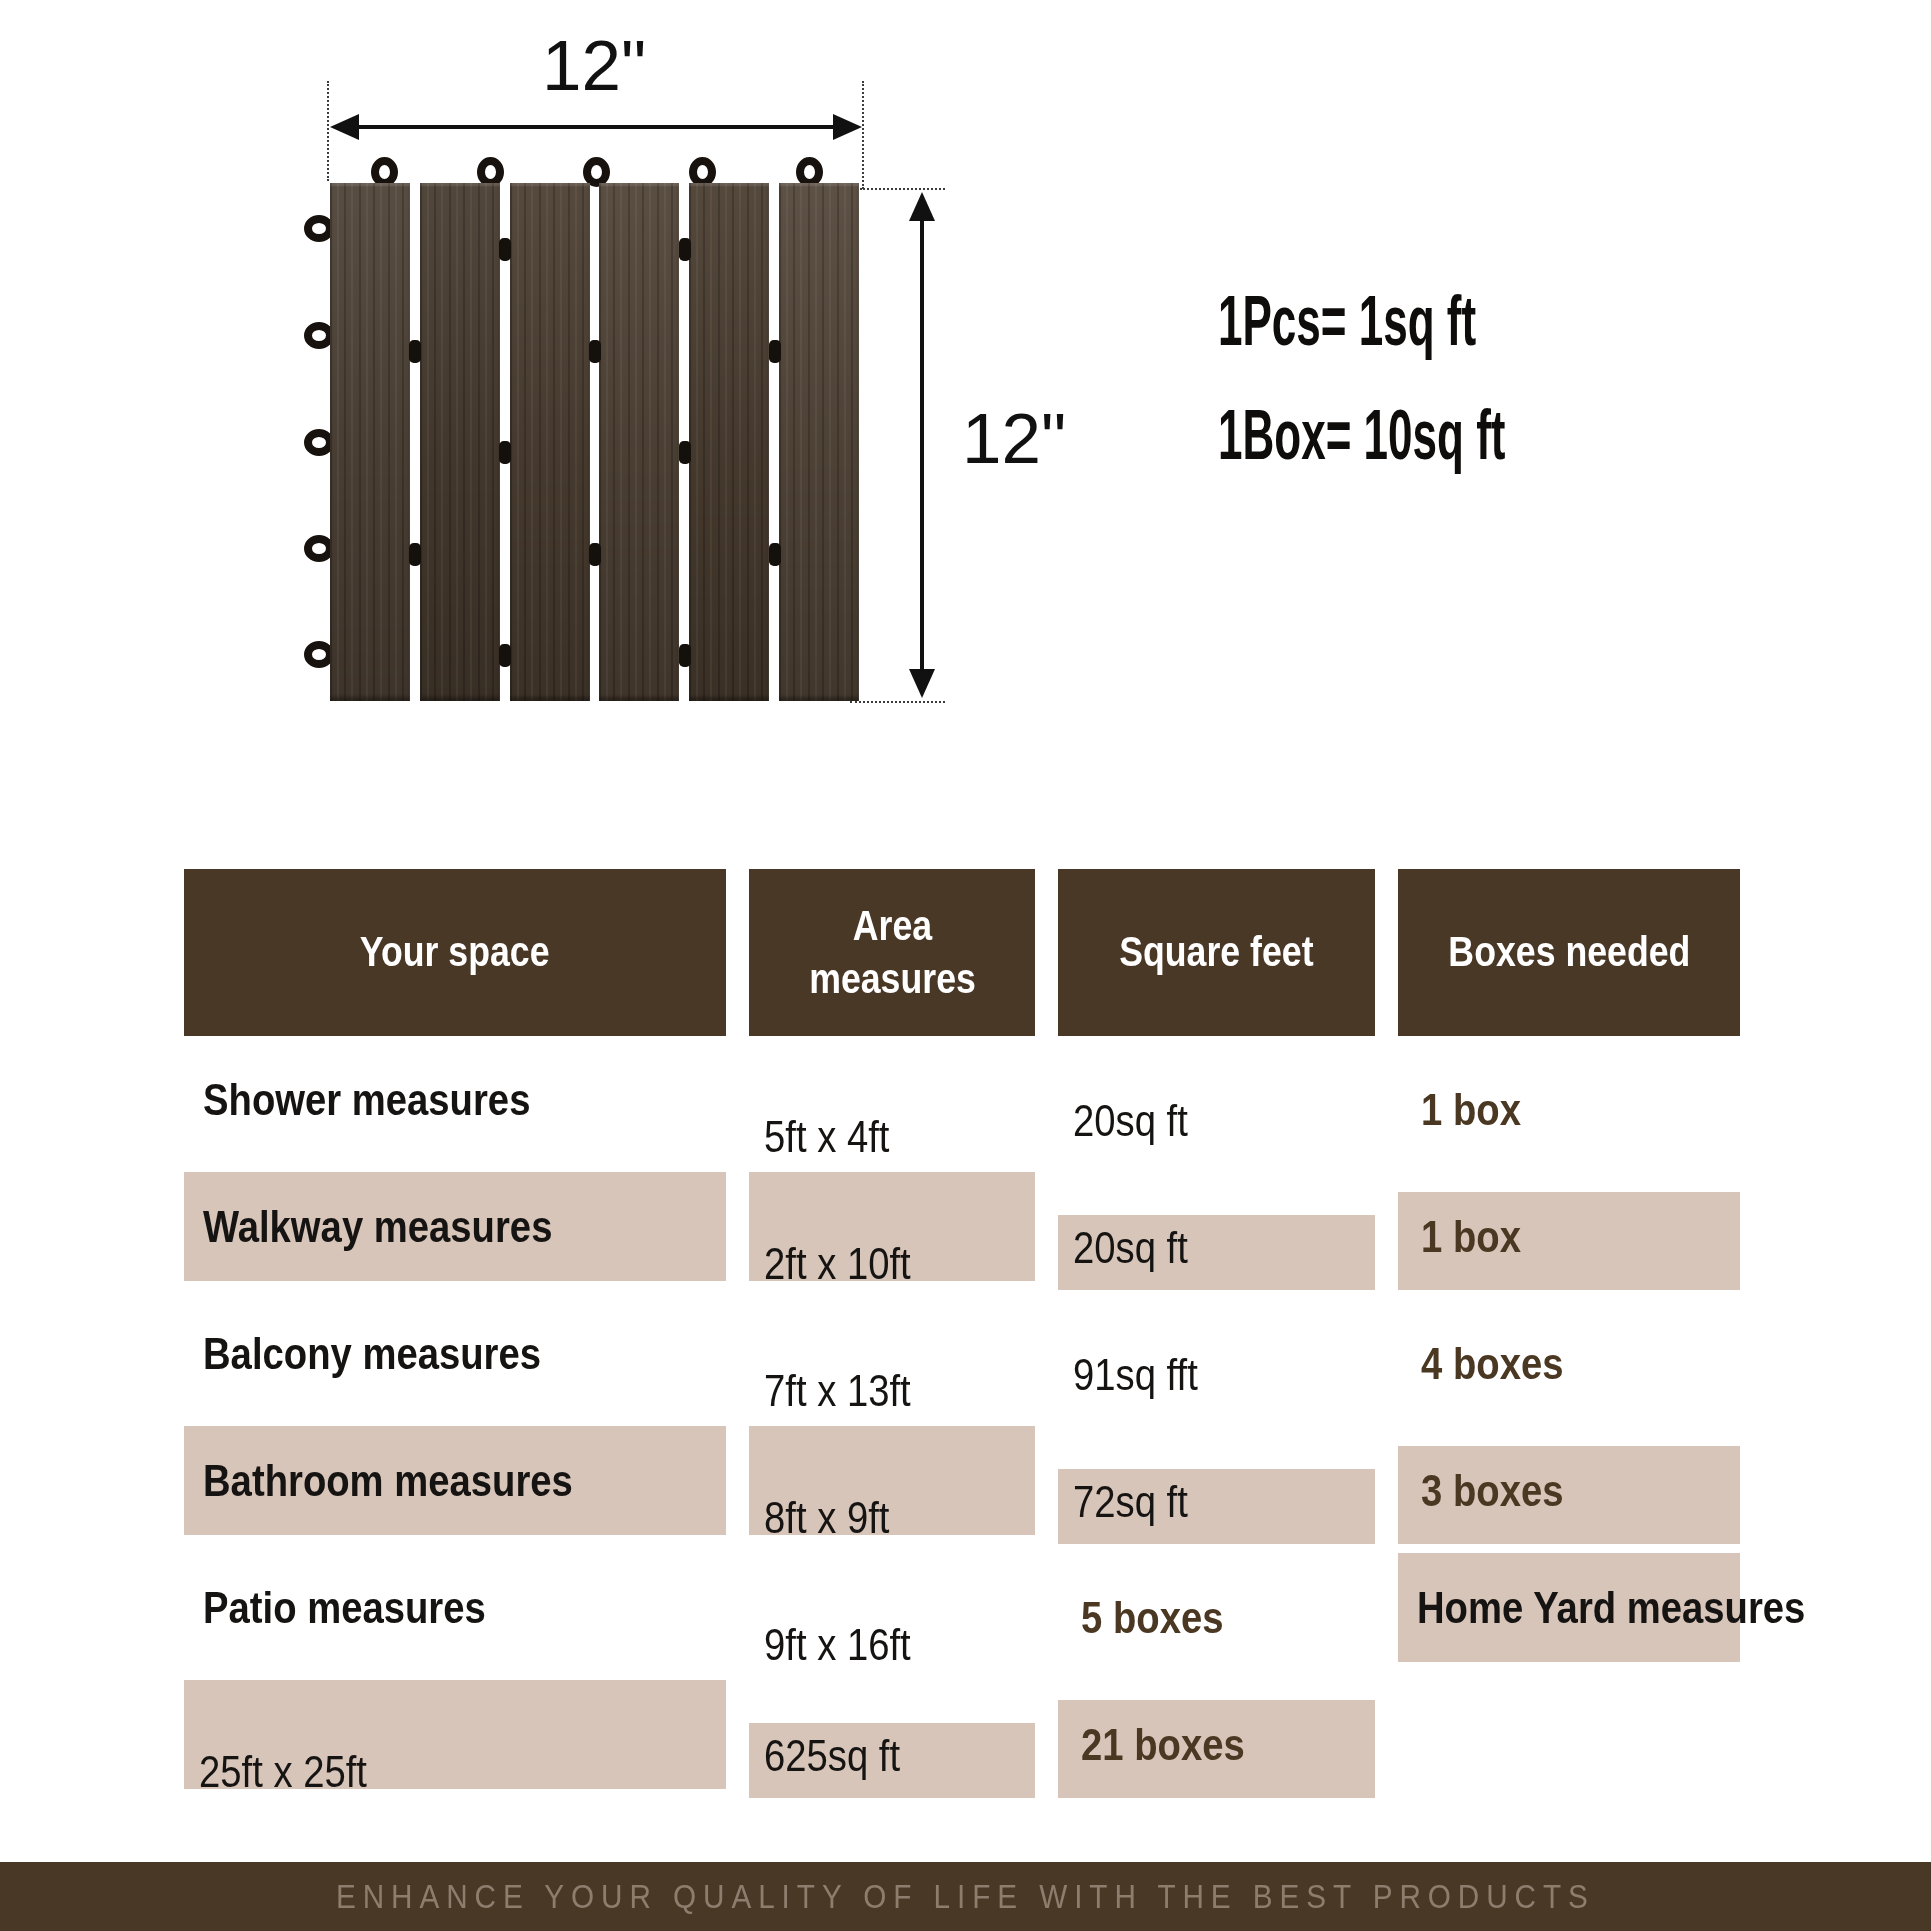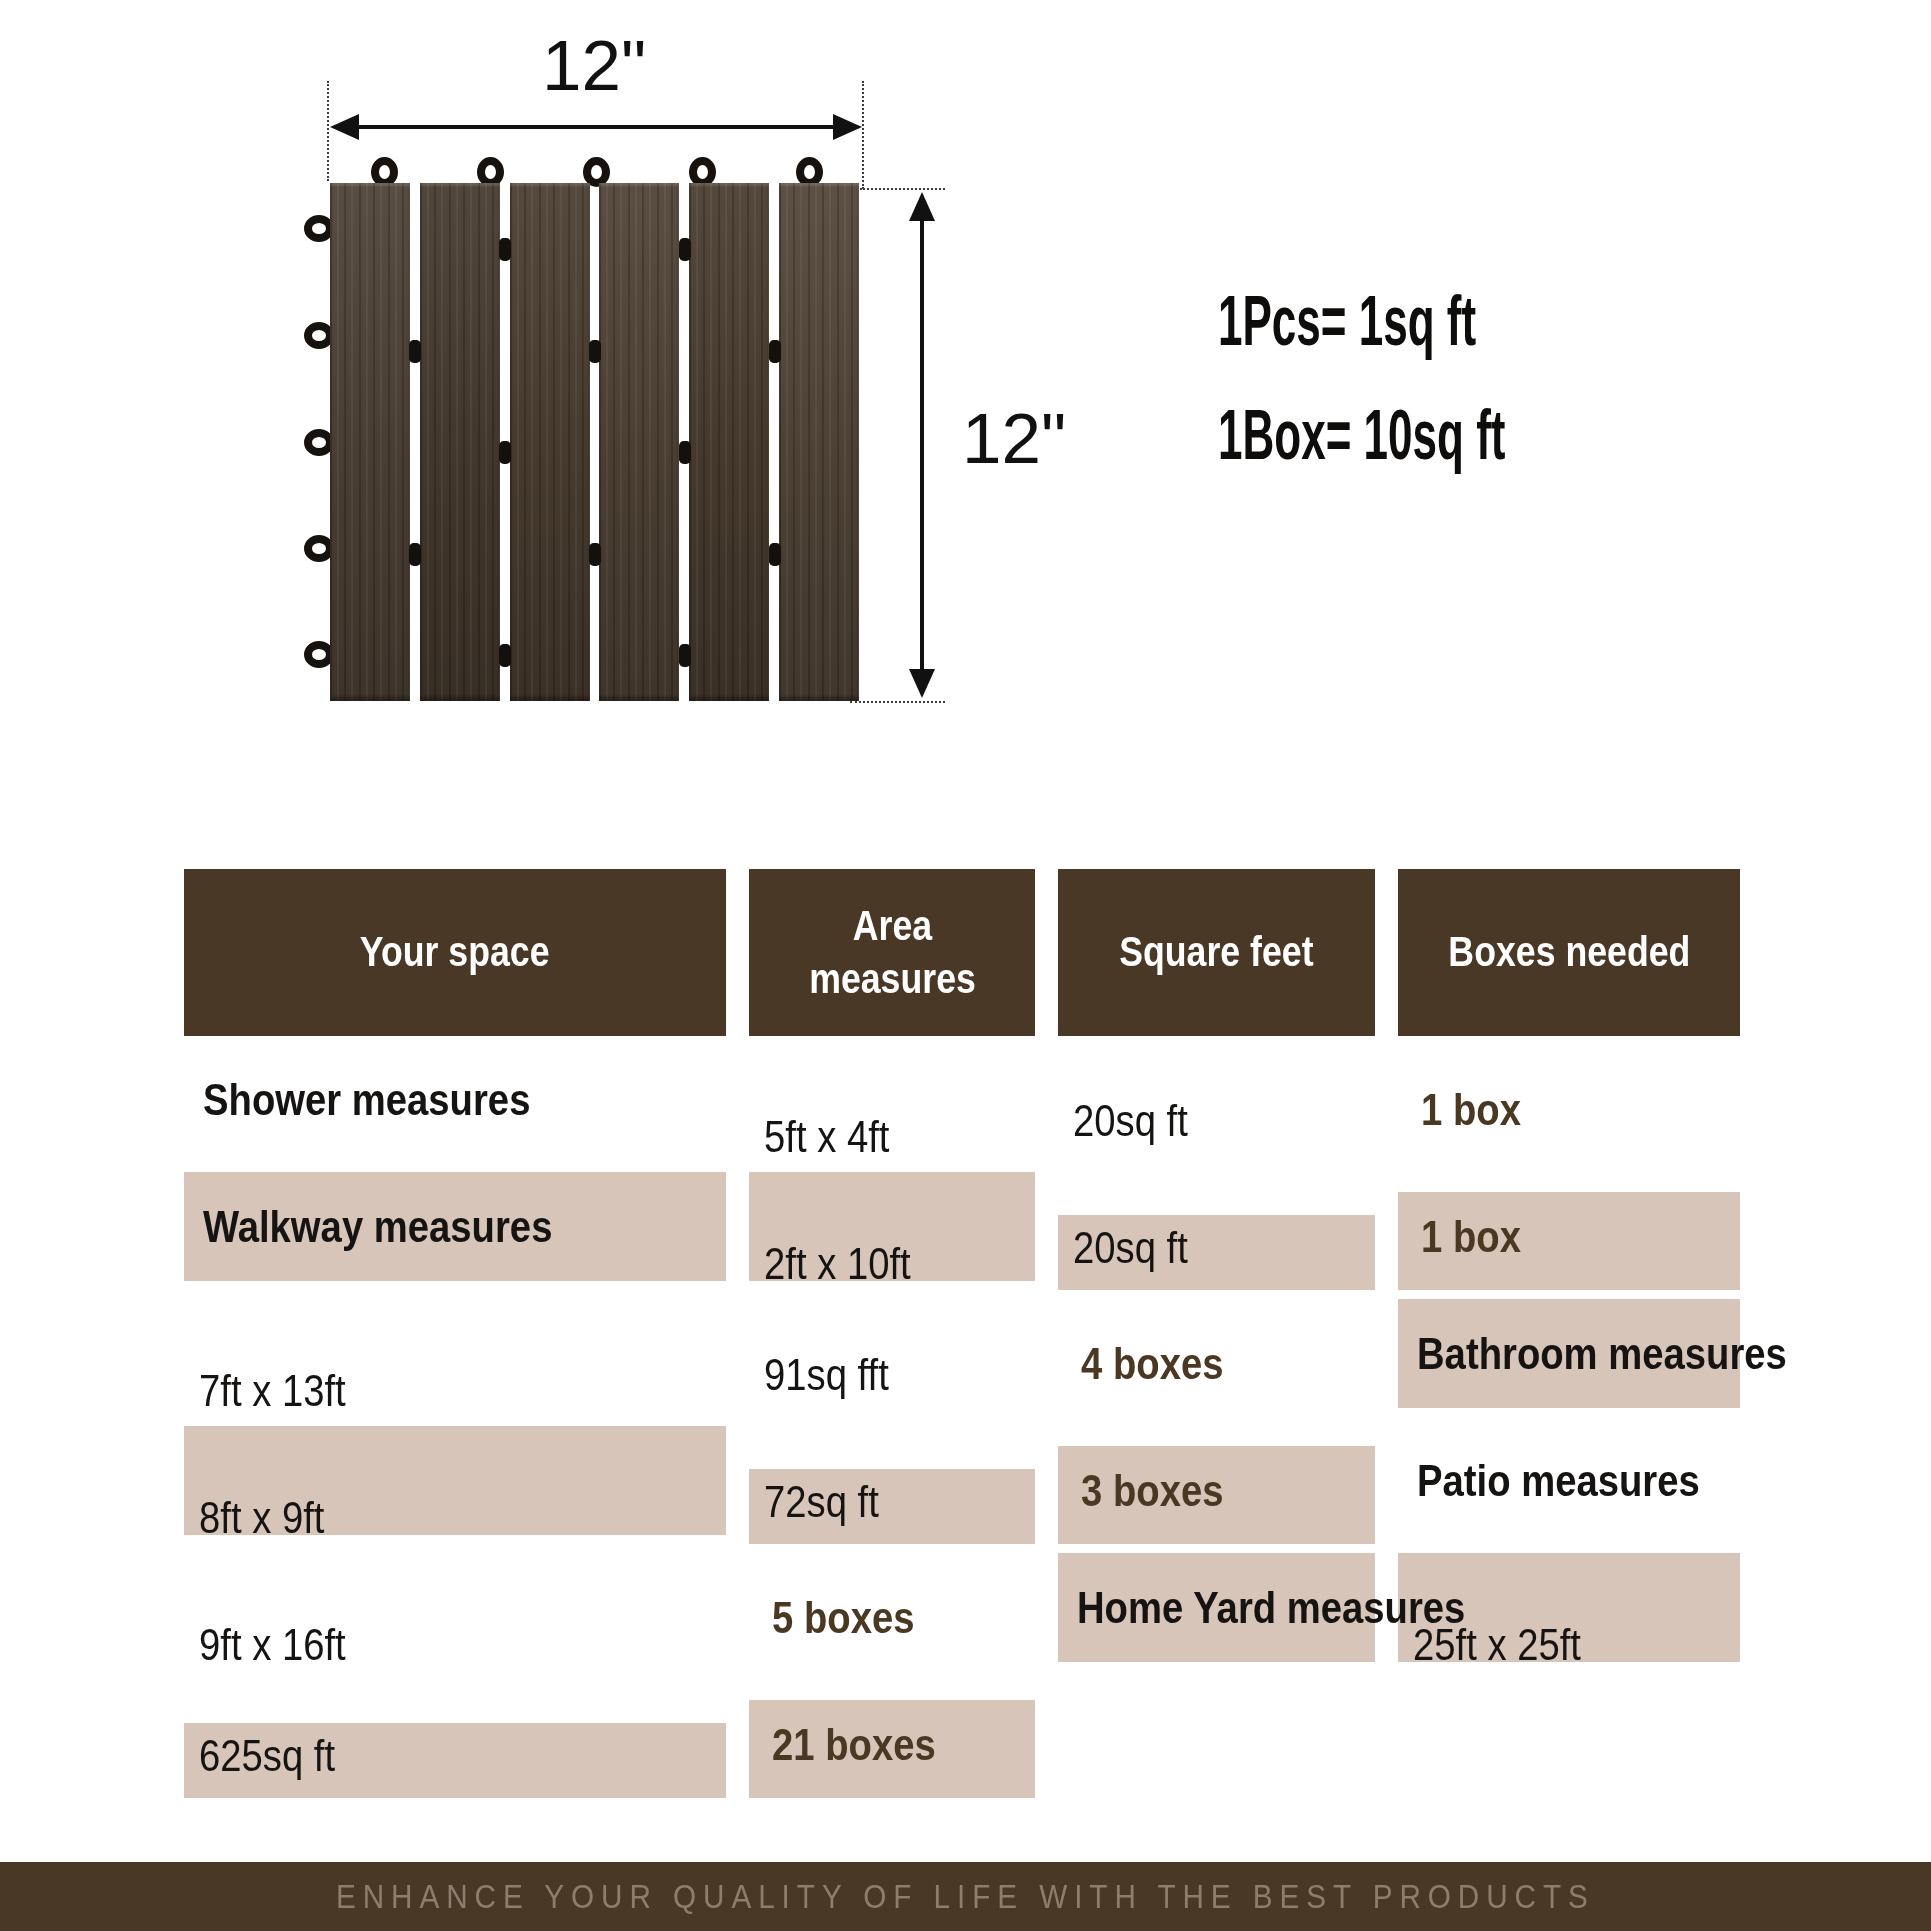--- a/index.html
+++ b/index.html
@@ -145,20 +145,23 @@
     <div class="tcell c1 tan">
         <span class="ct">2ft x 10ft</span>
       </div>
     <div class="tcell c2 tan">
         <span class="ct">20sq ft</span>
       </div>
     <div class="tcell c3 tan">
         <span class="ct">1 box</span>
       </div>
 
+    <div class="tcell c0">
+        <span class="ct">Balcony measures</span>
+      </div>
     <div class="tcell c1">
         <span class="ct">7ft x 13ft</span>
       </div>
     <div class="tcell c2">
         <span class="ct">91sq fft</span>
       </div>
     <div class="tcell c3">
         <span class="ct">4 boxes</span>
       </div>
 

